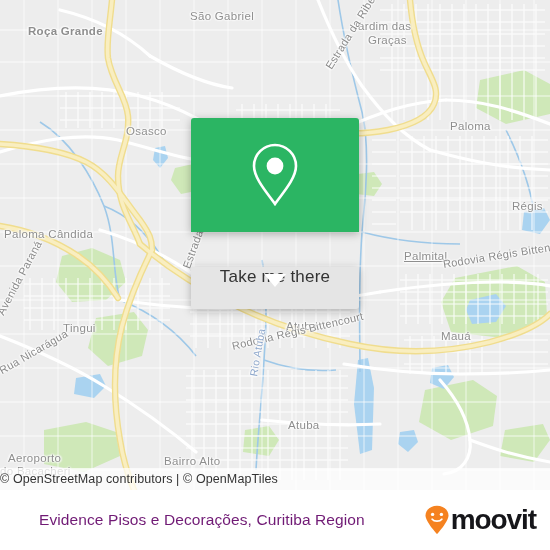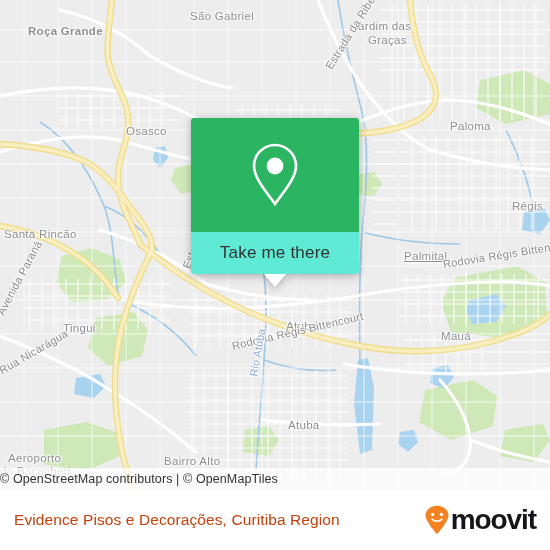--- a/index.html
+++ b/index.html
@@ -35,37 +35,37 @@
   
   .card{
     position:absolute;left:191px;top:118px;width:168px;
     filter:drop-shadow(0 2px 4px rgba(0,0,0,.28));
   }
   .card-top{
     height:114px;background:#2bb563;border-radius:3px 3px 0 0;
     display:flex;align-items:center;justify-content:center;
   }
   .card-bot{
-    height:42px;background:#5eead4;border-radius:0 0 3px 3px;
-    display:flex;align-items:center;justify-content:center;
+    height:42px;background:#e5e5e5;border-radius:0 0 3px 3px;
+    display:flex;align-items:flex-start;justify-content:center;margin-top:35px;
   }
   .card-bot span{font-size:17px;color:#333;letter-spacing:.2px;}
   .card-tip{
     position:absolute;left:50%;top:156px;margin-left:-11px;
     width:0;height:0;border-left:11px solid transparent;
     border-right:11px solid transparent;border-top:13px solid #fff;
   }
 
   
   .footer{
     position:absolute;left:0;top:490px;width:550px;height:60px;
     background:#fff;display:flex;align-items:center;
     justify-content:space-between;padding:0 14px;box-sizing:border-box;
   }
-  .footer-title{font-size:15.5px;color:#c2410c;letter-spacing:.1px;}
+  .footer-title{font-size:15.5px;color:#701a75;letter-spacing:.1px;margin-left:25px;}
   .logo{display:flex;align-items:center;gap:1px;}
   .logo-word{font-size:28px;font-weight:bold;color:#16161a;letter-spacing:-1.1px;}
   .wm{position:absolute;left:90px;top:498px;width:120px;height:46px;opacity:.05;pointer-events:none;}
 </style>
 </head>
 <body>
 
 <div id="app">
 
   <div class="map">
@@ -174,21 +174,21 @@
     </svg>
 
     <div id="label-layer">
         <div class="maplabel place" style="left: 28px; top: 25px; font-weight: bold;">Roça Grande</div>
         <div class="maplabel place" style="left: 190px; top: 10px;">São Gabriel</div>
         <div class="maplabel place" style="left: 352px; top: 20px;">Jardim das</div>
         <div class="maplabel place" style="left: 368px; top: 34px;">Graças</div>
         <div class="maplabel place" style="left: 126px; top: 125px;">Osasco</div>
         <div class="maplabel place" style="left: 450px; top: 120px;">Paloma</div>
         <div class="maplabel place" style="left: 512px; top: 200px;">Régis</div>
-        <div class="maplabel place" style="left: 4px; top: 228px;">Santa Rincão</div>
+        <div class="maplabel place" style="left: 4px; top: 228px;">Paloma Cândida</div>
         <div class="maplabel place" style="left: 404px; top: 250px; text-decoration: underline;">Palmital</div>
         <div class="maplabel place" style="left: 63px; top: 322px;">Tingui</div>
         <div class="maplabel place" style="left: 286px; top: 320px;">Atuba</div>
         <div class="maplabel place" style="left: 441px; top: 330px;">Mauá</div>
         <div class="maplabel place" style="left: 288px; top: 419px;">Atuba</div>
         <div class="maplabel place" style="left: 164px; top: 455px;">Bairro Alto</div>
         <div class="maplabel place" style="left: 8px; top: 452px;">Aeroporto</div>
         <div class="maplabel place" style="left: 0px; top: 465px;">do Bacacheri</div>
         <div class="maplabel road" style="left: 328px; top: 62px; transform: rotate(-58deg); transform-origin: left center;">Estrada da Ribeira</div>
         <div class="maplabel road" style="left: 186px; top: 262px; transform: rotate(-70deg); transform-origin: left center;">Estrada da Ribeira</div>

